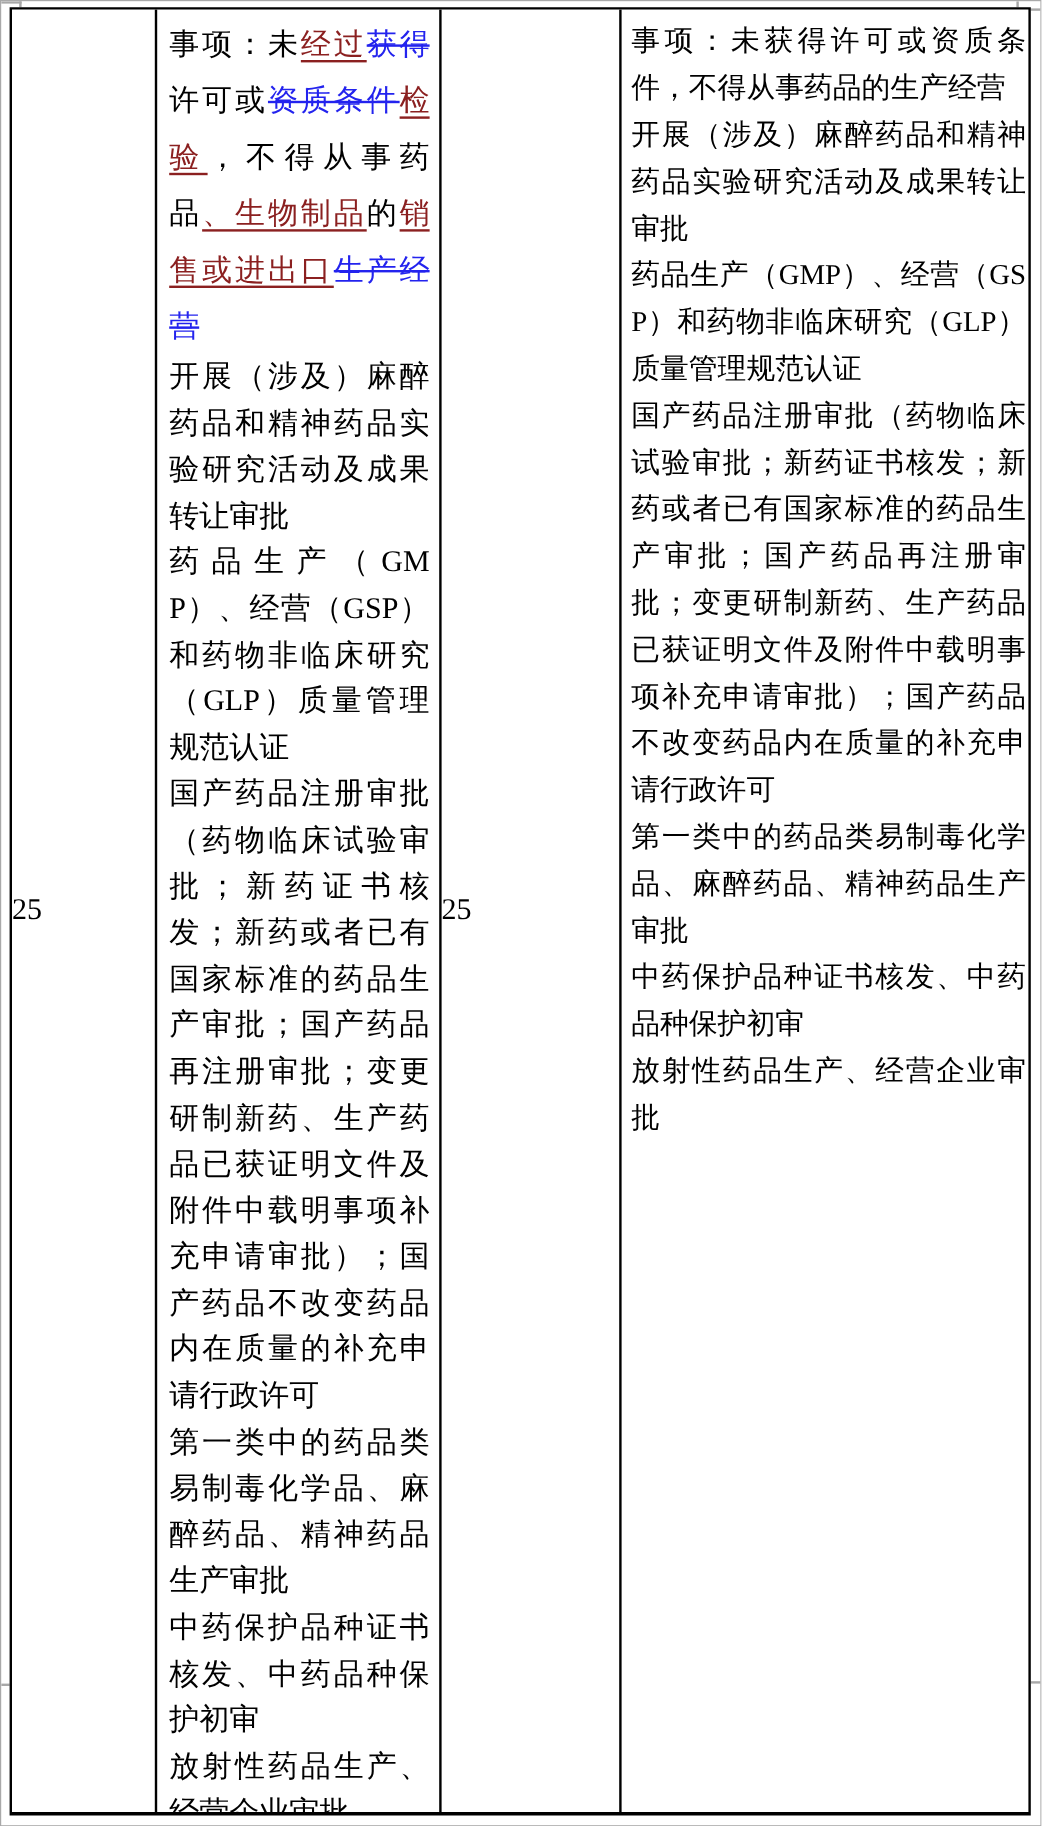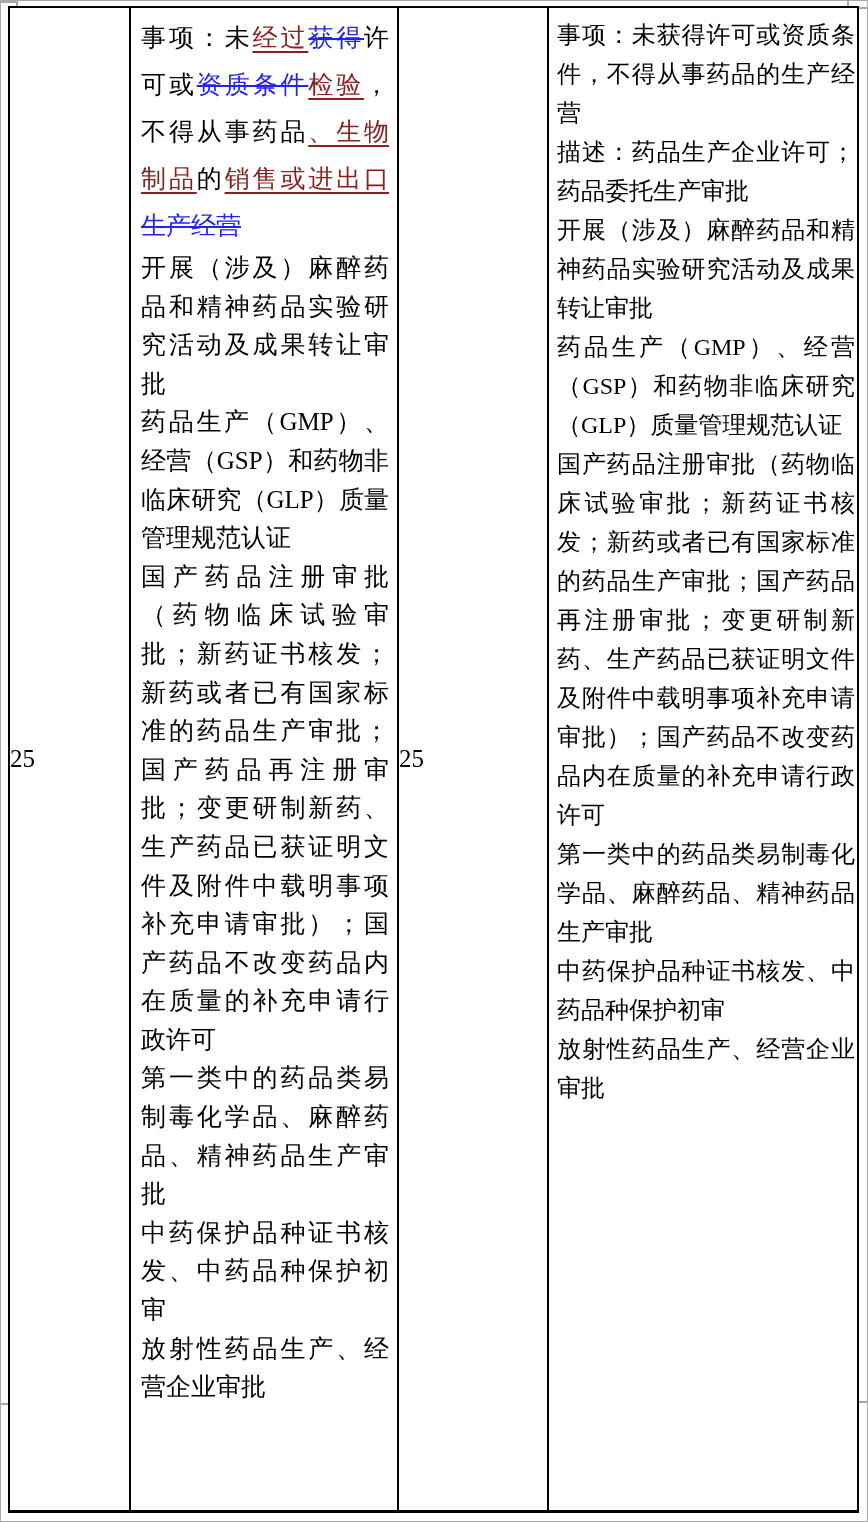--- a/index.html
+++ b/index.html
@@ -40,21 +40,21 @@
     font-size:25px;
     border-right:2px solid var(--border-color);
   }
   .cell-index-left{width:121px;}
   .cell-index-mid{width:150px;border-right:2px solid var(--border-color);}
   .cell-text{
     padding:6px 8px 4px 10px;
     overflow:hidden;
   }
   .cell-text-left{
-    width:268px;
+    width:237px;
     border-right:2px solid var(--border-color);
     font-size:25px;
     line-height:38.6px;
   }
   .cell-text-right{
     flex:1;
     font-size:24px;
     line-height:39px;
     padding:8px 2px 4px 8px;
   }
@@ -103,21 +103,20 @@
         <p class="para"><span class="run normal">中药保护品种证书核发、中药品种保护初审</span></p>
         <p class="para"><span class="run normal">放射性药品生产、经营企业审批</span></p>
       </div>
 
     <div class="cell cell-index cell-index-mid">
       <span>25</span>
     </div>
 
     <div class="cell cell-text cell-text-right">
         <p class="para"><span class="run normal">事项：未获得许可或资质条件，不得从事药品的生产经营</span></p>
-        <p class="para"><span class="run normal">描述：药品生产企业许可；药品委托生产审批</span></p>
         <p class="para"><span class="run normal">开展（涉及）麻醉药品和精神药品实验研究活动及成果转让审批</span></p>
         <p class="para"><span class="run normal">药品生产（GMP）、经营（GSP）和药物非临床研究（GLP）质量管理规范认证</span></p>
         <p class="para"><span class="run normal">国产药品注册审批（药物临床试验审批；新药证书核发；新药或者已有国家标准的药品生产审批；国产药品再注册审批；变更研制新药、生产药品已获证明文件及附件中载明事项补充申请审批）；国产药品不改变药品内在质量的补充申请行政许可</span></p>
         <p class="para"><span class="run normal">第一类中的药品类易制毒化学品、麻醉药品、精神药品生产审批</span></p>
         <p class="para"><span class="run normal">中药保护品种证书核发、中药品种保护初审</span></p>
         <p class="para"><span class="run normal">放射性药品生产、经营企业审批</span></p>
       </div>
 
   </div>
 </div>

